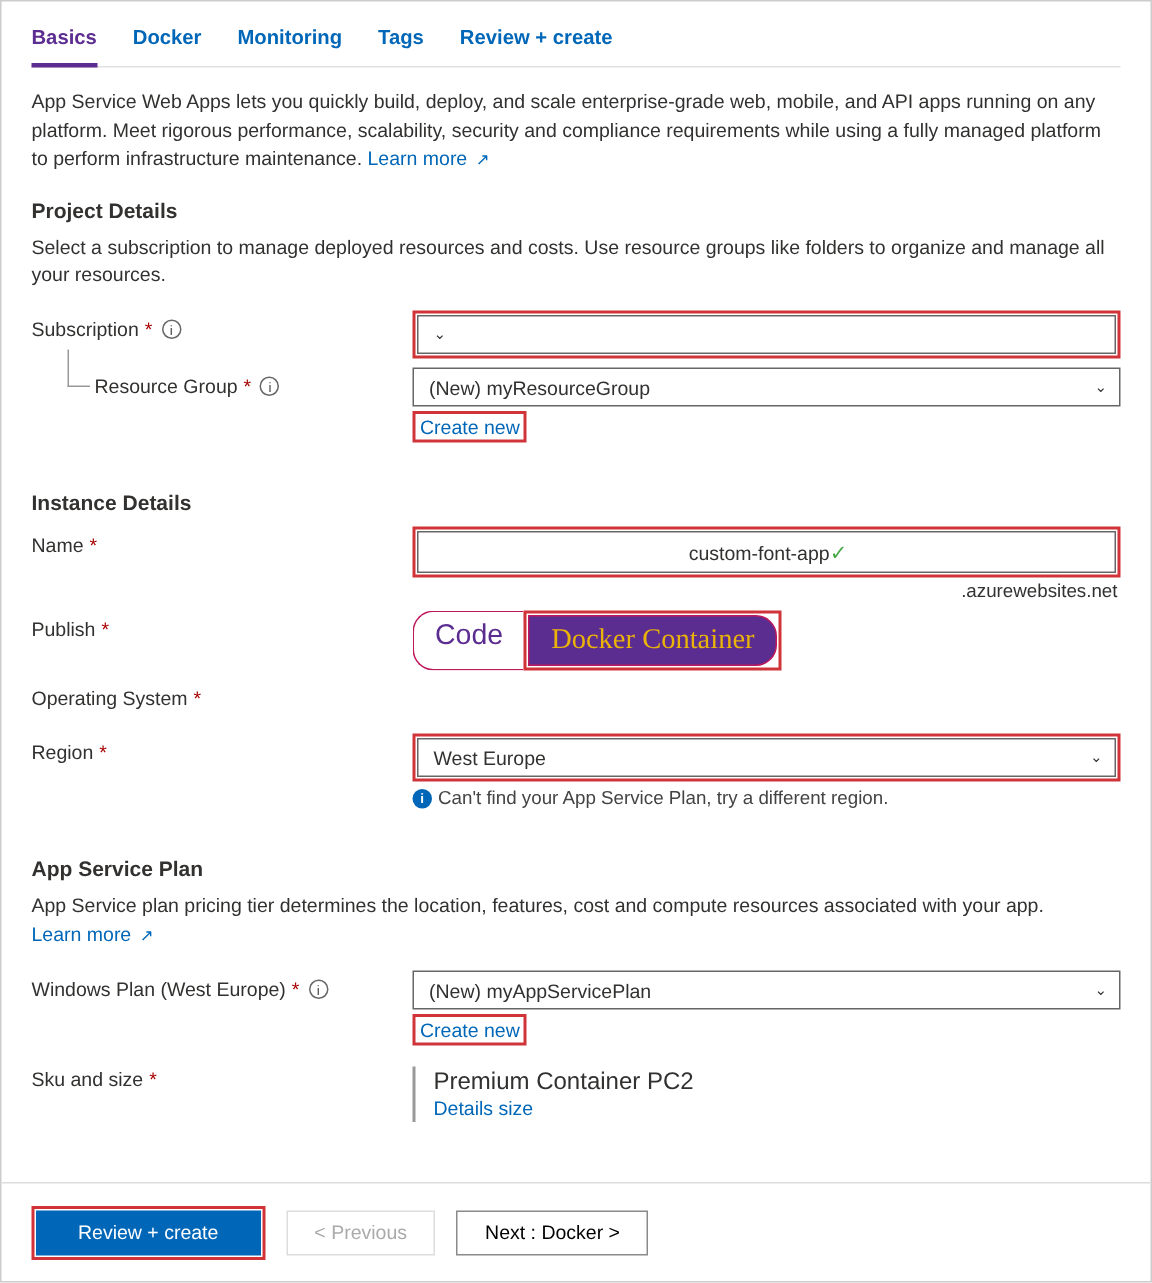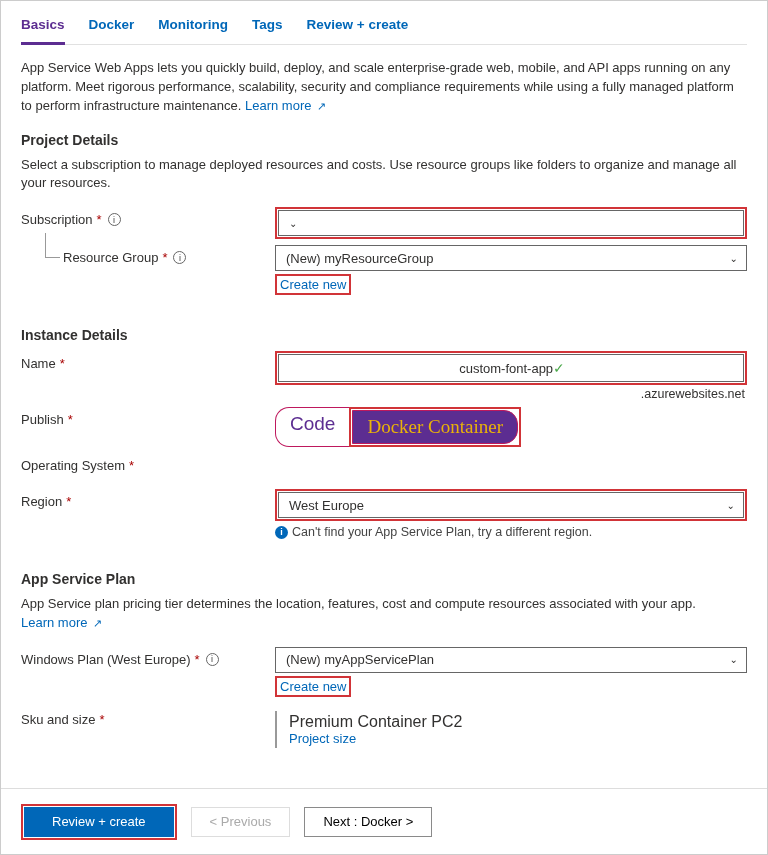--- a/index.html
+++ b/index.html
@@ -234,21 +234,21 @@
   </div>
 
   <div class="row" style="margin-top:10px;">
     <div class="label-col">
       <span>Sku and size</span>
         <span class="req">*</span>
     </div>
     <div class="field-col">
       <div class="sku">
         <div class="sku-title">Premium Container PC2</div>
-        <div class="link">Project size</div>
+        <div class="link">Details size</div>
       </div>
     </div>
   </div>
 
 </div>
 
 <div class="footer">
   <span class="hi inline"><button class="btn primary">Review + create</button></span>
   <button class="btn disabled">&lt; Previous</button>
   <button class="btn">Next : Docker &gt;</button>

